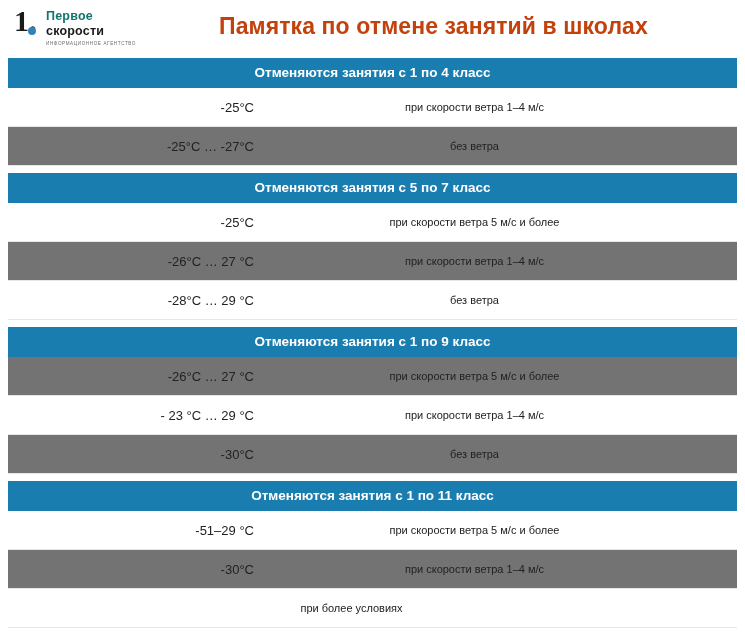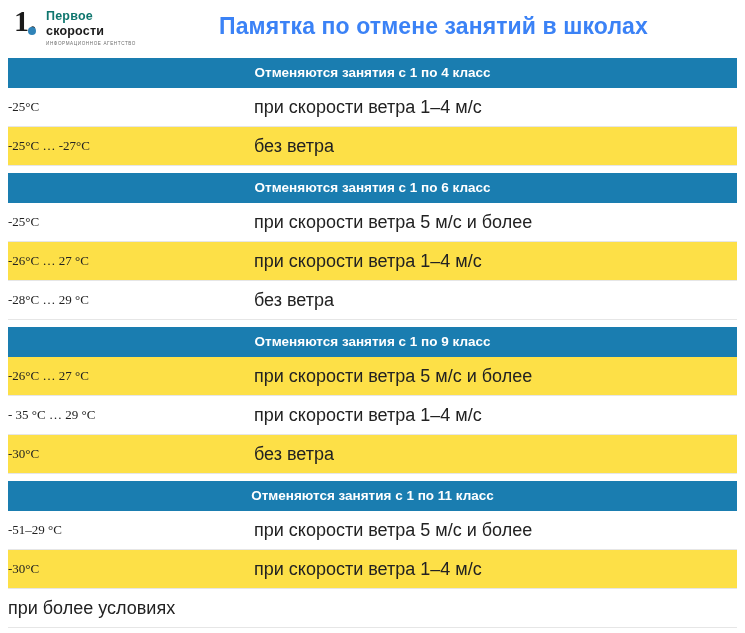--- a/index.html
+++ b/index.html
@@ -87,21 +87,21 @@
     color: #6d6d6d;
     letter-spacing: .6px;
     line-height: 1.5;
     text-transform: uppercase;
   }
   .title {
     flex: 1 1 auto;
     text-align: center;
     font-size: 23px;
     font-weight: bold;
-    color: #3b82f6;
+    color: #c2410c;
     padding-right: 22px;
     letter-spacing: .1px;
   }
 
   
   .table {
     margin: 6px 8px 0 8px;
   }
   .group-header {
     background: #1a7db0;
@@ -114,32 +114,32 @@
     margin-bottom: 0;
   }
   .row {
     display: flex;
     height: 38px;
     align-items: center;
     border-bottom: 1px solid #e6e6e6;
     background: #ffffff;
   }
   .row.alt {
-    background: #fde047;
+    background: #737373;
   }
   .cell-temp {
     flex: 0 0 246px;
-    text-align: left;
+    text-align: right;
     font-size: 13px;
     color: #222222;
-    font-family: Liberation Serif, serif;
   }
   .cell-cond {
     flex: 1 1 auto;
-    font-size: 18px;
+    text-align: center;
+    font-size: 11px;
     color: #222222;
     padding-right: 42px;
   }
   .group {
     margin-bottom: 0;
   }
   .group + .group {
     margin-top: 7px;
   }
 </style>
@@ -171,21 +171,21 @@
         <div class="cell-temp">-25°C</div>
         <div class="cell-cond">при скорости ветра 1–4 м/с</div>
       </div>
       <div class="row alt">
         <div class="cell-temp">-25°C … -27°C</div>
         <div class="cell-cond">без ветра</div>
       </div>
     </div>
 
     <div class="group">
-      <div class="group-header">Отменяются занятия с 1 по 6 класс</div>
+      <div class="group-header">Отменяются занятия с 5 по 7 класс</div>
       <div class="row">
         <div class="cell-temp">-25°C</div>
         <div class="cell-cond">при скорости ветра 5 м/с и более</div>
       </div>
       <div class="row alt">
         <div class="cell-temp">-26°C … 27 °C</div>
         <div class="cell-cond">при скорости ветра 1–4 м/с</div>
       </div>
       <div class="row">
         <div class="cell-temp">-28°C … 29 °C</div>
@@ -193,21 +193,21 @@
       </div>
     </div>
 
     <div class="group">
       <div class="group-header">Отменяются занятия с 1 по 9 класс</div>
       <div class="row alt">
         <div class="cell-temp">-26°C … 27 °C</div>
         <div class="cell-cond">при скорости ветра 5 м/с и более</div>
       </div>
       <div class="row">
-        <div class="cell-temp">- 35 °C … 29 °C</div>
+        <div class="cell-temp">- 23 °C … 29 °C</div>
         <div class="cell-cond">при скорости ветра 1–4 м/с</div>
       </div>
       <div class="row alt">
         <div class="cell-temp">-30°C</div>
         <div class="cell-cond">без ветра</div>
       </div>
     </div>
 
     <div class="group">
       <div class="group-header">Отменяются занятия с 1 по 11 класс</div>

